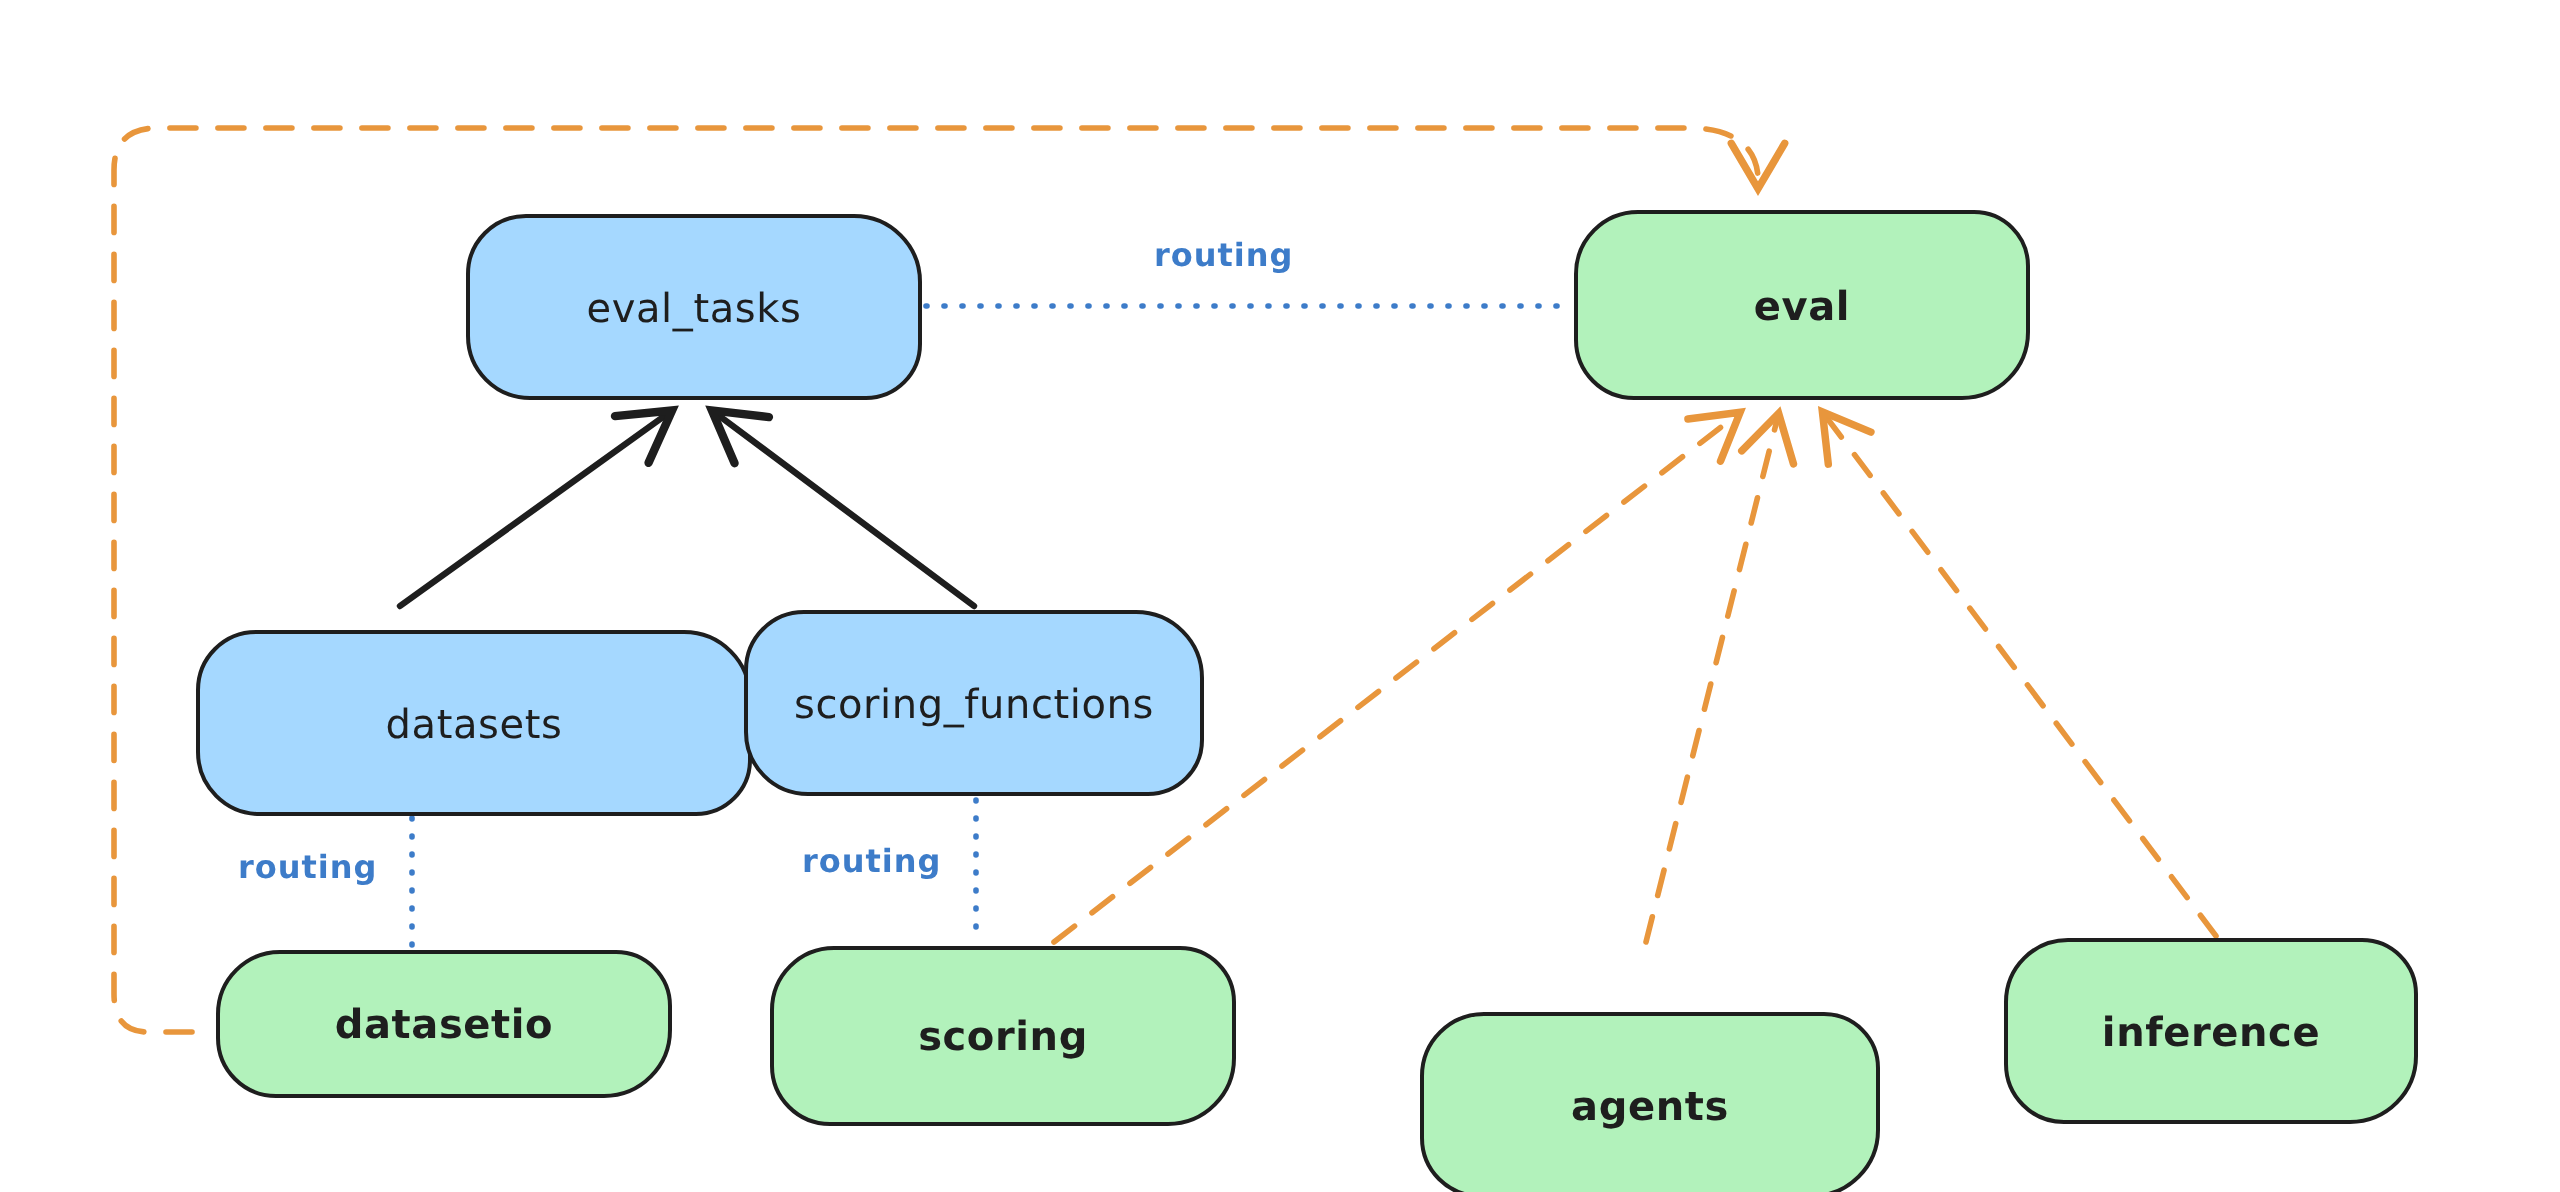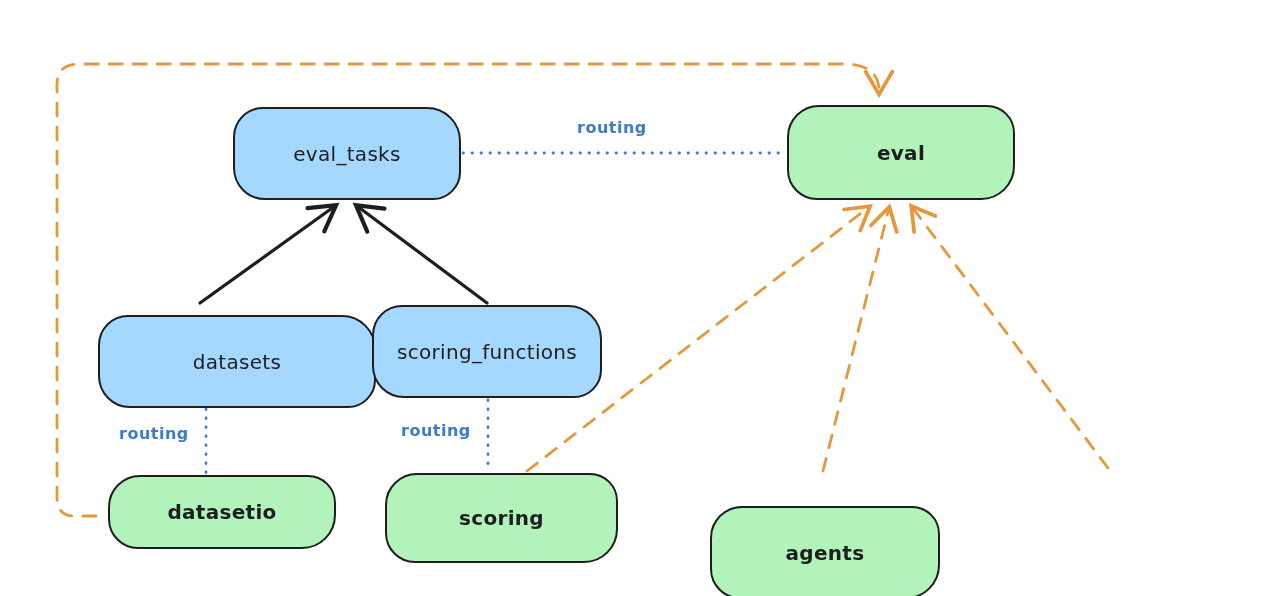--- a/index.html
+++ b/index.html
@@ -113,18 +113,21 @@
   </div>
   <div id="n-datasetio" class="node green">
     <span>datasetio</span>
   </div>
   <div id="n-scoring" class="node green">
     <span>scoring</span>
   </div>
   <div id="n-agents" class="node green">
     <span>agents</span>
   </div>
+  <div id="n-inference" class="node green">
+    <span>inference</span>
+  </div>
 
   <div id="lbl-routing-top" class="edge-label">routing</div>
   <div id="lbl-routing-left" class="edge-label">routing</div>
   <div id="lbl-routing-mid" class="edge-label">routing</div>
 
 </div>
 
 </body></html>

